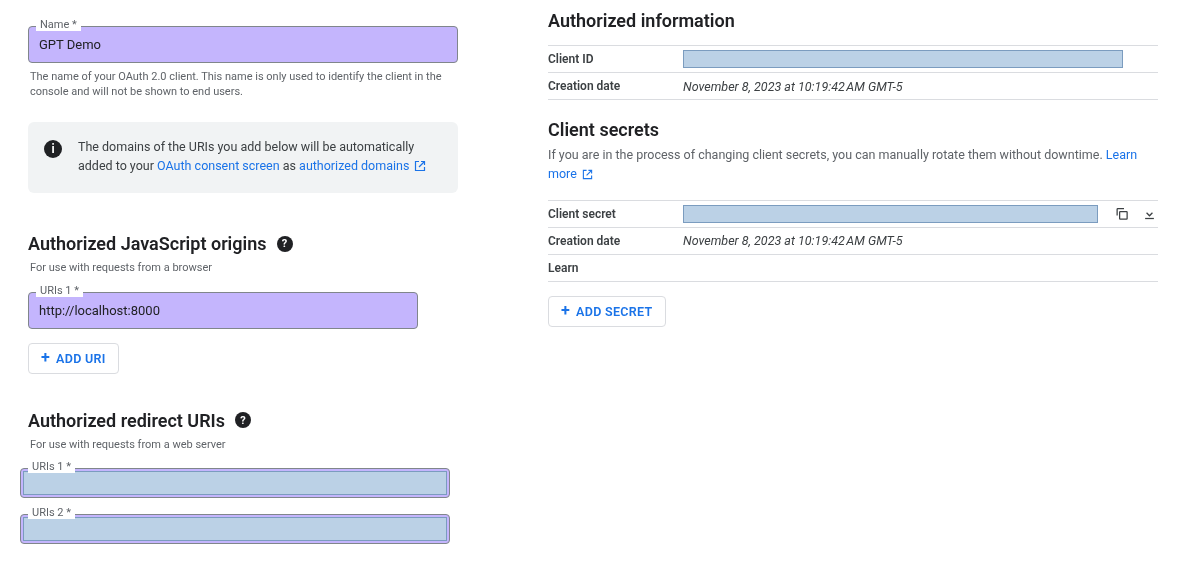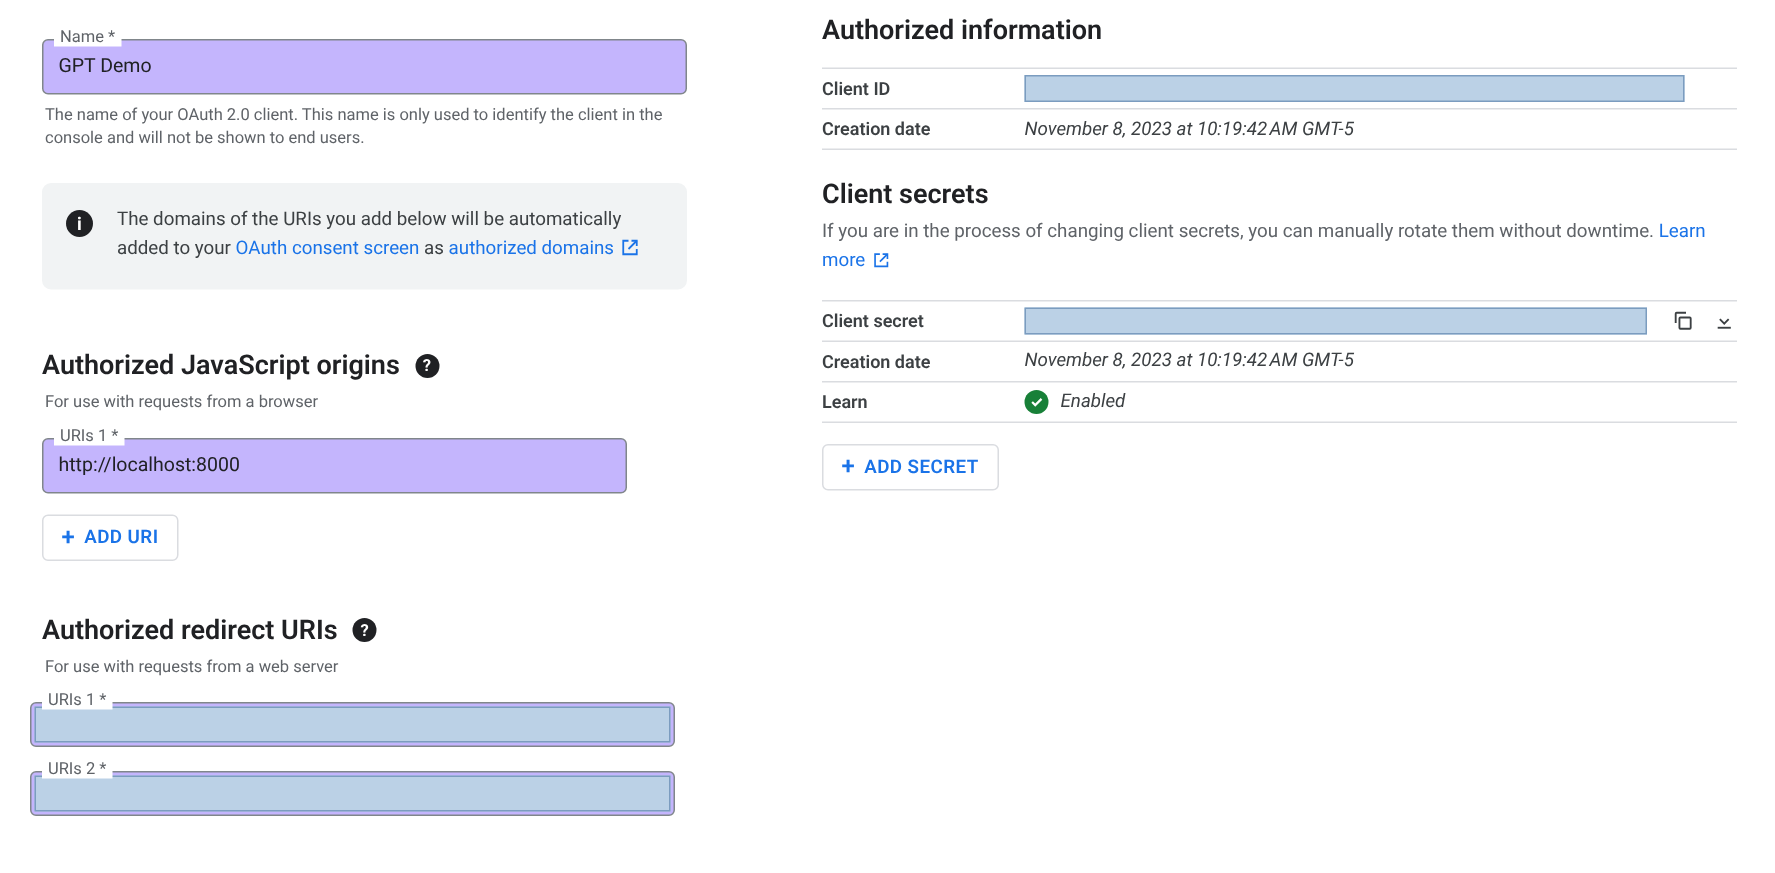--- a/index.html
+++ b/index.html
@@ -325,28 +325,20 @@
             </span>
           </span>
         </div>
       </div>
       <div class="row">
         <div class="k">Creation date</div>
         <div class="v">November 8, 2023 at 10:19:42 AM GMT-5</div>
       </div>
       <div class="row">
         <div class="k">Learn</div>
-        <div class="v">
-          <span class="status-ok">
-            <svg width="10" height="10" viewBox="0 0 24 24" fill="none" stroke="#fff" stroke-width="3.5">
-                <path d="M5 12l5 5L20 7"></path>
-              </svg>
-          </span>
-          <span>Enabled</span>
-        </div>
       </div>
     </div>
 
     <button class="btn-outline">
       <span class="plus">+</span>
       <span>ADD SECRET</span>
     </button>
 
   </div>
 </div>

